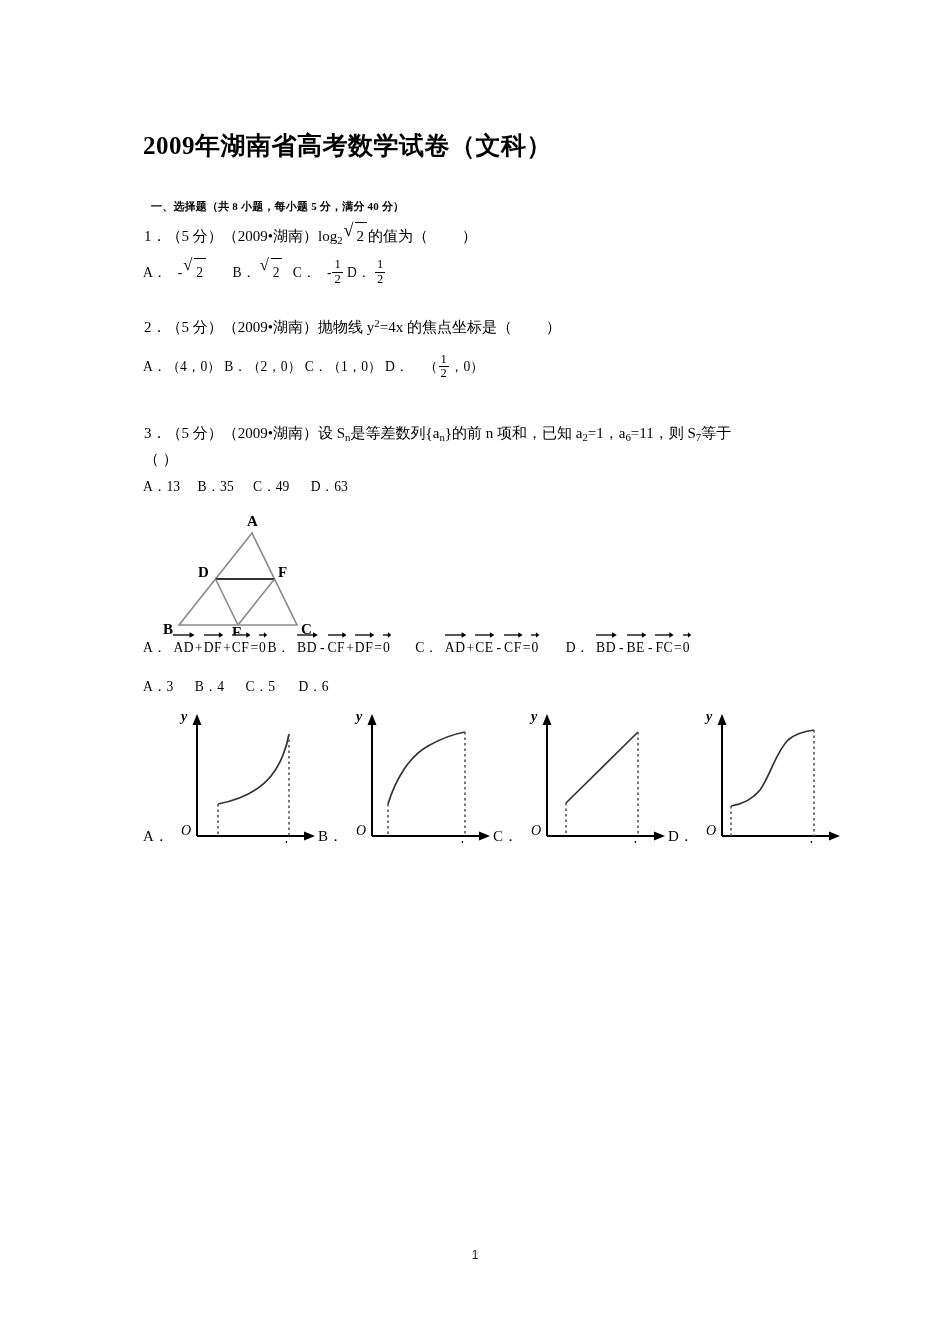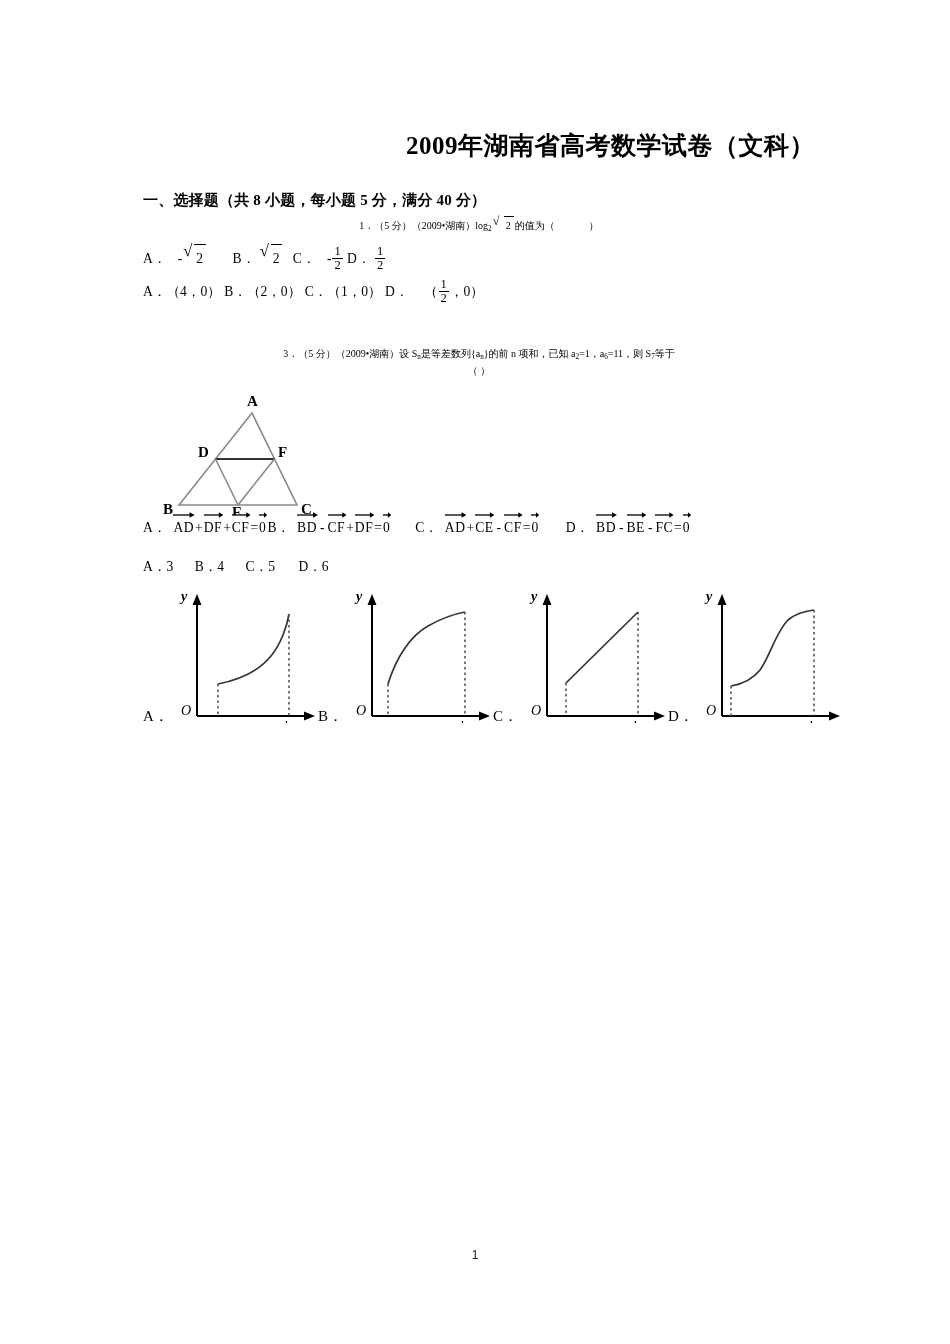--- a/index.html
+++ b/index.html
@@ -23,51 +23,50 @@
   }
   .content {
     position: absolute;
     left: 143px;
     top: 0;
     width: 672px;
   }
 
   
   .doc-title {
-    text-align: right;
+    text-align: left;
     font-weight: bold;
     font-size: 25px;
     letter-spacing: 0.5px;
     margin: 0;
     padding-top: 131px;
     line-height: 1.2;
   }
   .doc-subtitle {
     text-align: center;
     font-weight: bold;
     font-size: 11.5px;
     margin: 0;
     padding-top: 14px;
     letter-spacing: 0.5px;
   }
 
   
   .section-head {
     font-weight: bold;
-    font-size: 15px;
-    margin: 0;
+    font-size: 11px;
+    margin: 8px;
     padding-top: 30px;
     letter-spacing: 0.2px;
   }
 
   .q {
-    font-size: 10px;
+    font-size: 15px;
     line-height: 1.62;
     margin: 1px;
-    text-align: center;
   }
   .opts { font-size: 13.6px; line-height: 1.9; margin: 0; }
   .sp-sm { margin-top: 6px; }
 
   .sub { font-size: 0.72em; vertical-align: -0.28em; }
   .sup { font-size: 0.72em; vertical-align: 0.48em; }
 
   
   .frac {
     display: inline-block;
@@ -168,33 +167,42 @@
       <span>A．</span>
       <span style="padding-left:8px"><span>-</span><span class="rad"><span class="radsign">√</span><span class="radbody">2</span></span></span>
       <span style="padding-left:22px">B．</span>
       <span><span class="rad"><span class="radsign">√</span><span class="radbody">2</span></span></span>
       <span style="padding-left:6px">C．</span>
       <span style="padding-left:8px"><span>-</span><span class="frac"><span class="num">1</span><span class="den">2</span></span></span>
       <span>D．</span>
       <span><span class="frac"><span class="num">1</span><span class="den">2</span></span></span>
     </div>
 
-
-    <div class="opts" style="margin-top:6px">
+    <div class="q" style="margin-top:29px">
+      <span>2．</span><span>（5 分）</span><span>（2009•湖南）</span><span>抛物线 y</span><span class="sup">2</span><span>=4x 的焦点坐标是（</span><span style="padding-left:34px">）</span>
+    </div>
+
+    <div class="opts" style="margin-top:14px">
       <span>A．</span><span>（4，0）</span>
       <span>B．</span><span>（2，0）</span>
       <span>C．</span><span>（1，0）</span>
       <span>D．</span>
       <span style="padding-left:12px"><span>（</span><span class="frac"><span class="num">1</span><span class="den">2</span></span><span>，0）</span></span>
     </div>
 
     <div class="q" style="margin-top:41px">
       <span>3．</span><span>（5 分）</span><span>（2009•湖南）</span><span>设 S</span><span class="sub">n</span><span>是等差数列{a</span><span class="sub">n</span><span>}的前 n 项和，已知 a</span><span class="sub">2</span><span>=1，a</span><span class="sub">6</span><span>=11，则 S</span><span class="sub">7</span><span>等于</span><br><span>（     ）</span>
     </div>
 
+    <div class="opts" style="margin-top:3px">
+      <span>A．13</span>
+      <span style="padding-left:14px">B．35</span>
+      <span style="padding-left:16px">C．49</span>
+      <span style="padding-left:18px">D．63</span>
+    </div>
 
 
     <div class="fig-triangle">
       <svg width="190" height="128" viewBox="0 0 190 128">
 
         <polygon points="95,26 22,118 140,118" fill="none" stroke="#8a8a8a" stroke-width="1.6"></polygon>
 
         <line x1="58.5" y1="72" x2="117.5" y2="72" stroke="#333" stroke-width="1.8"></line>
 
         <line x1="58.5" y1="72" x2="81" y2="118" stroke="#8a8a8a" stroke-width="1.6"></line>

